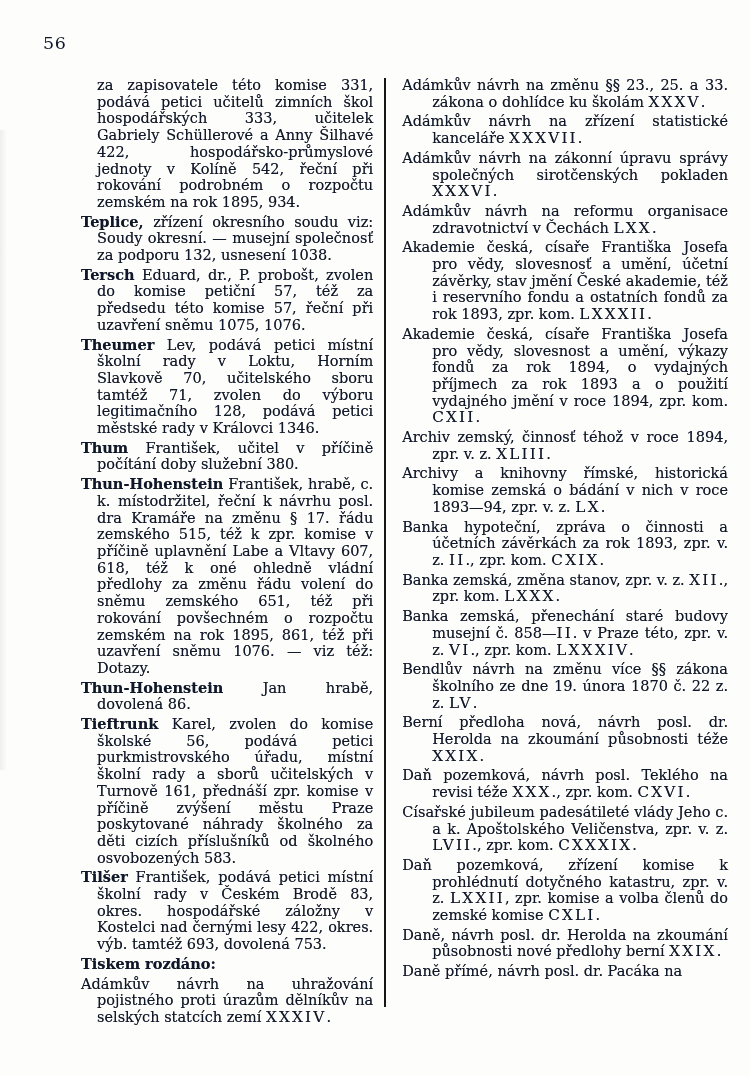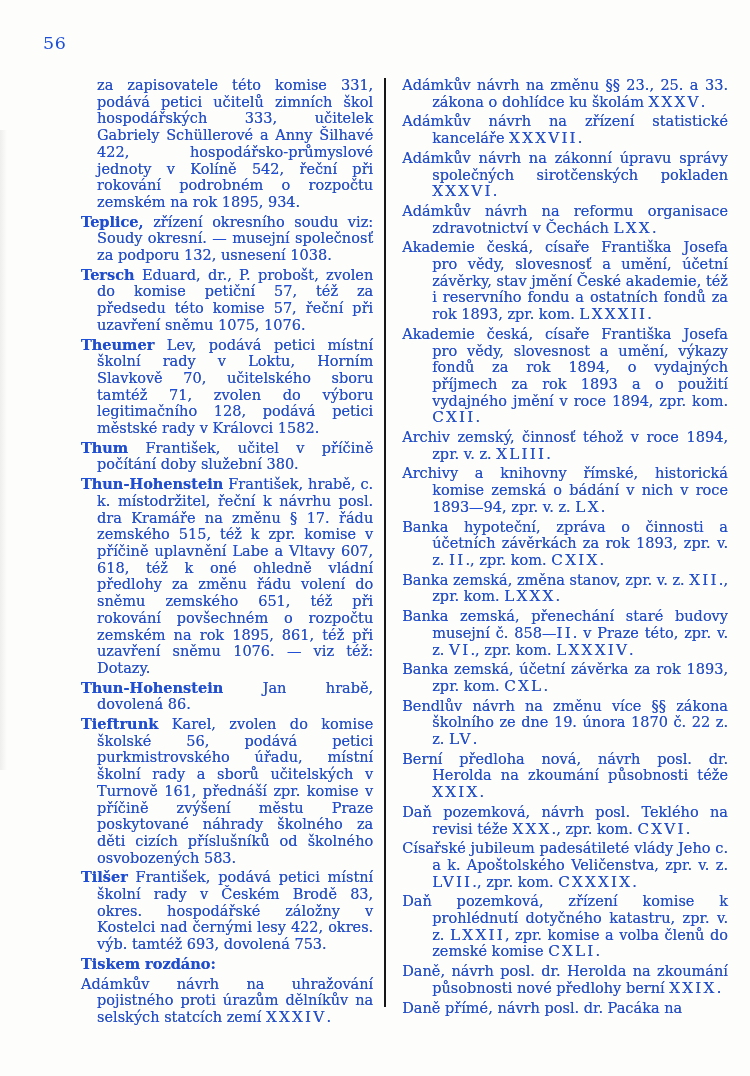--- a/index.html
+++ b/index.html
@@ -7,21 +7,21 @@
     padding: 0;
     background: #ffffff;
   }
   .page {
     position: relative;
     width: 750px;
     height: 1076px;
     background: #fdfdfc;
     overflow: hidden;
     font-family: "DejaVu Serif", "Liberation Serif", serif;
-    color: #1d4ed8;
+    color: #0f172a;
   }
   .scan-edge {
     position: absolute;
     left: 0; top: 130px;
     width: 7px; height: 640px;
     background: linear-gradient(to right, rgba(110,110,110,0.10), rgba(110,110,110,0));
     pointer-events: none;
   }
   .page-number {
     position: absolute;
@@ -76,21 +76,21 @@
 
   <div class="divider"></div>
 
   <div class="columns">
 
     <div class="col col-left">
       <p class="entry cont"><span class="t">za zapisovatele této komise 331, podává petici učitelů zimních škol hospodářských 333, učitelek Gabriely Schüllerové a Anny Šilhavé 422, hospodářsko-průmyslové jednoty v Kolíně 542, řeční při rokování podrobném o rozpočtu zemském na rok 1895, 934.</span></p>
 
       <p class="entry"><b class="head">Teplice,</b> <span class="t">zřízení okresního soudu viz: Soudy okresní. — musejní společnosť za podporu 132, usnesení 1038.</span></p>
       <p class="entry"><b class="head">Tersch</b> <span class="t">Eduard, dr., P. probošt, zvolen do komise petiční 57, též za předsedu této komise 57, řeční při uzavření sněmu 1075, 1076.</span></p>
-      <p class="entry"><b class="head">Theumer</b> <span class="t">Lev, podává petici místní školní rady v Loktu, Horním Slavkově 70, učitelského sboru tamtéž 71, zvolen do výboru legitimačního 128, podává petici městské rady v Královci 1582.</span></p>
+      <p class="entry"><b class="head">Theumer</b> <span class="t">Lev, podává petici místní školní rady v Loktu, Horním Slavkově 70, učitelského sboru tamtéž 71, zvolen do výboru legitimačního 128, podává petici městské rady v Královci 1346.</span></p>
       <p class="entry"><b class="head">Thum</b> <span class="t">František, učitel v příčině počítání doby služební 380.</span></p>
       <p class="entry"><b class="head">Thun-Hohenstein</b> <span class="t">František, hrabě, c. k. místodržitel, řeční k návrhu posl. dra Kramáře na změnu § 17. řádu zemského 515, též k zpr. komise v příčině uplavnění Labe a Vltavy 607, 618, též k oné ohledně vládní předlohy za změnu řádu volení do sněmu zemského 651, též při rokování povšechném o rozpočtu zemském na rok 1895, 861, též při uzavření sněmu 1076. — viz též: Dotazy.</span></p>
       <p class="entry"><b class="head">Thun-Hohenstein</b> <span class="t">Jan hrabě, dovolená 86.</span></p>
       <p class="entry"><b class="head">Tieftrunk</b> <span class="t">Karel, zvolen do komise školské 56, podává petici purkmistrovského úřadu, místní školní rady a sborů učitelských v Turnově 161, přednáší zpr. komise v příčině zvýšení městu Praze poskytované náhrady školného za děti cizích příslušníků od školného osvobozených 583.</span></p>
       <p class="entry"><b class="head">Tilšer</b> <span class="t">František, podává petici místní školní rady v Českém Brodě 83, okres. hospodářské záložny v Kostelci nad černými lesy 422, okres. výb. tamtéž 693, dovolená 753.</span></p>
       <p class="entry"><b class="head">Tiskem rozdáno:</b> <span class="t"></span></p>
       <p class="entry"><b class="head"></b> <span class="t">Adámkův návrh na uhražování pojistného proti úrazům dělníkův na selských statcích zemí <span class="roman">XXXIV</span>.</span></p>
     </div>
 
     <div class="col col-right">
@@ -98,21 +98,20 @@
       <p class="entry"><span class="t">Adámkův návrh na zřízení statistické kanceláře <span class="roman">XXXVII</span>.</span></p>
       <p class="entry"><span class="t">Adámkův návrh na zákonní úpravu správy společných sirotčenských pokladen <span class="roman">XXXVI</span>.</span></p>
       <p class="entry"><span class="t">Adámkův návrh na reformu organisace zdravotnictví v Čechách <span class="roman">LXX</span>.</span></p>
       <p class="entry"><span class="t">Akademie česká, císaře Františka Josefa pro vědy, slovesnosť a umění, účetní závěrky, stav jmění České akademie, též i reservního fondu a ostatních fondů za rok 1893, zpr. kom. <span class="roman">LXXXII</span>.</span></p>
       <p class="entry"><span class="t">Akademie česká, císaře Františka Josefa pro vědy, slovesnost a umění, výkazy fondů za rok 1894, o vydajných příjmech za rok 1893 a o použití vydajného jmění v roce 1894, zpr. kom. <span class="roman">CXII</span>.</span></p>
       <p class="entry"><span class="t">Archiv zemský, činnosť téhož v roce 1894, zpr. v. z. <span class="roman">XLIII</span>.</span></p>
       <p class="entry"><span class="t">Archivy a knihovny římské, historická komise zemská o bádání v nich v roce 1893—94, zpr. v. z. <span class="roman">LX</span>.</span></p>
       <p class="entry"><span class="t">Banka hypoteční, zpráva o činnosti a účetních závěrkách za rok 1893, zpr. v. z. <span class="roman">II</span>., zpr. kom. <span class="roman">CXIX</span>.</span></p>
       <p class="entry"><span class="t">Banka zemská, změna stanov, zpr. v. z. <span class="roman">XII</span>., zpr. kom. <span class="roman">LXXX</span>.</span></p>
       <p class="entry"><span class="t">Banka zemská, přenechání staré budovy musejní č. 858—<span class="roman">II</span>. v Praze této, zpr. v. z. <span class="roman">VI</span>., zpr. kom. <span class="roman">LXXXIV</span>.</span></p>
-      <p class="entry"><span class="t">Banka zemská, účetní závěrka za rok 1893, zpr. kom. <span class="roman">CXL</span>.</span></p>
       <p class="entry"><span class="t">Bendlův návrh na změnu více §§ zákona školního ze dne 19. února 1870 č. 22 z. z. <span class="roman">LV</span>.</span></p>
       <p class="entry"><span class="t">Berní předloha nová, návrh posl. dr. Herolda na zkoumání působnosti téže <span class="roman">XXIX</span>.</span></p>
       <p class="entry"><span class="t">Daň pozemková, návrh posl. Teklého na revisi téže <span class="roman">XXX</span>., zpr. kom. <span class="roman">CXVI</span>.</span></p>
       <p class="entry"><span class="t">Císařské jubileum padesátileté vlády Jeho c. a k. Apoštolského Veličenstva, zpr. v. z. <span class="roman">LVII</span>., zpr. kom. <span class="roman">CXXXIX</span>.</span></p>
       <p class="entry"><span class="t">Daň pozemková, zřízení komise k prohlédnutí dotyčného katastru, zpr. v. z. <span class="roman">LXXII</span>, zpr. komise a volba členů do zemské komise <span class="roman">CXLI</span>.</span></p>
       <p class="entry"><span class="t">Daně, návrh posl. dr. Herolda na zkoumání působnosti nové předlohy berní <span class="roman">XXIX</span>.</span></p>
       <p class="entry"><span class="t">Daně přímé, návrh posl. dr. Pacáka na</span></p>
     </div>
 
   </div>

